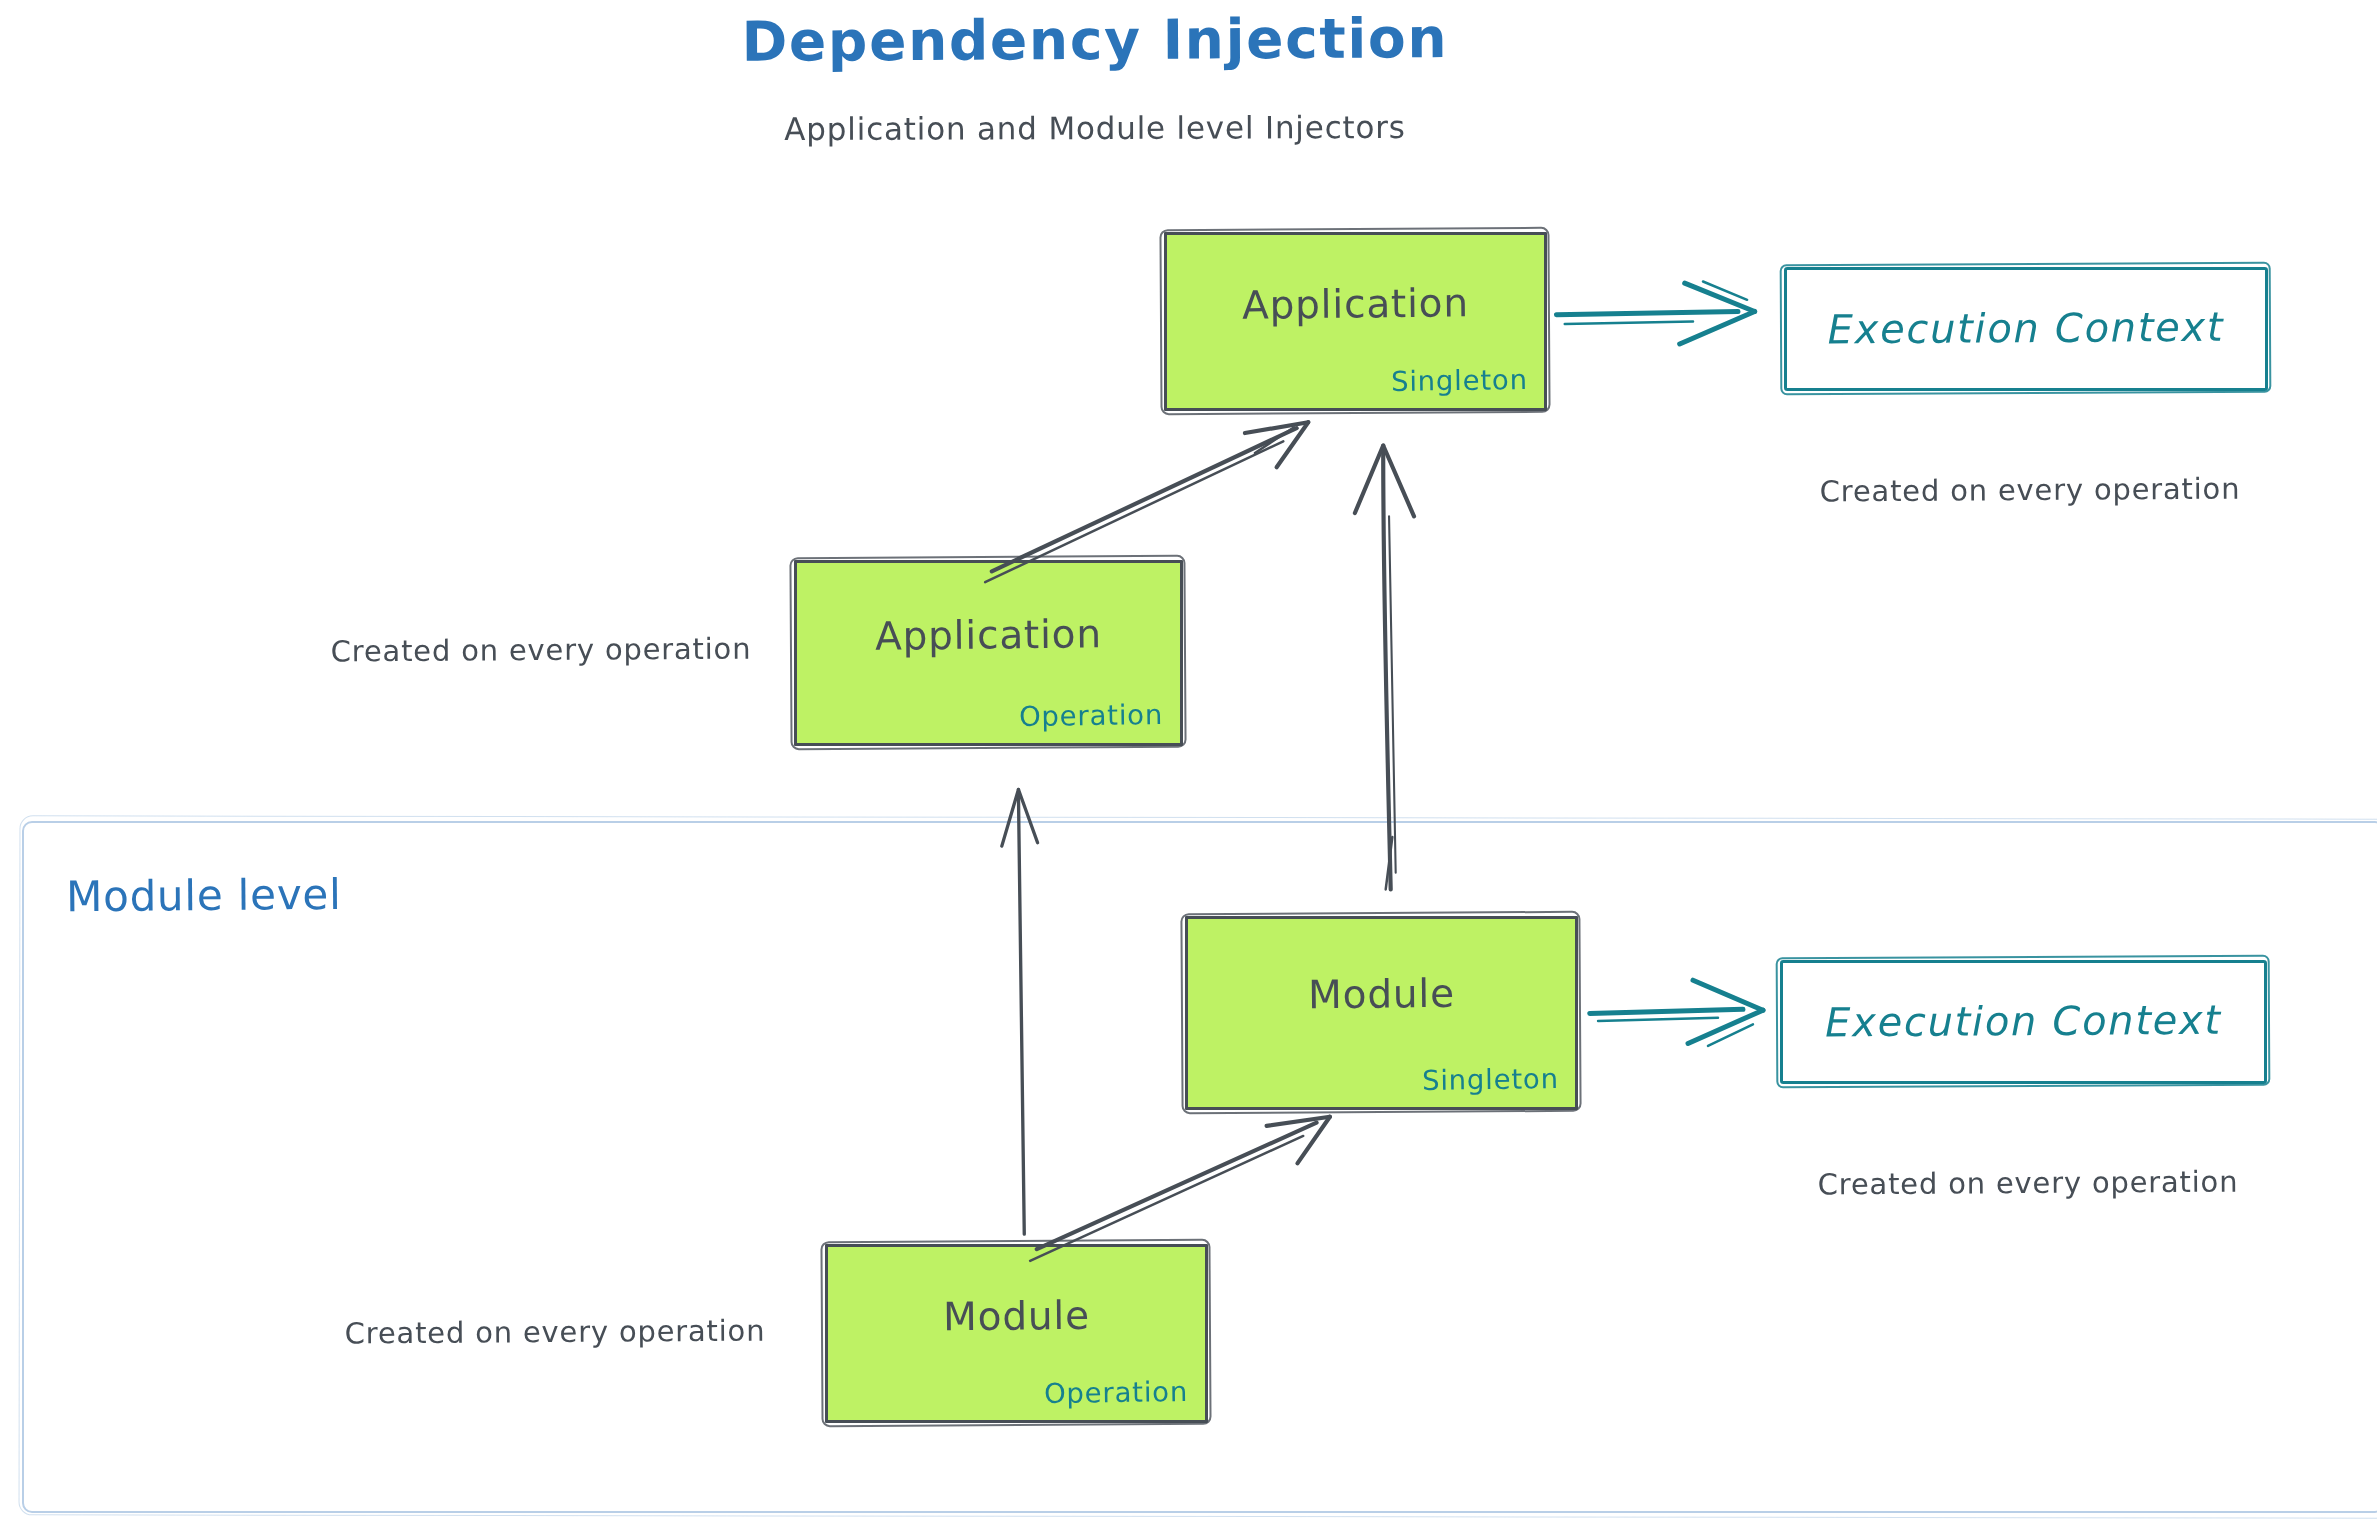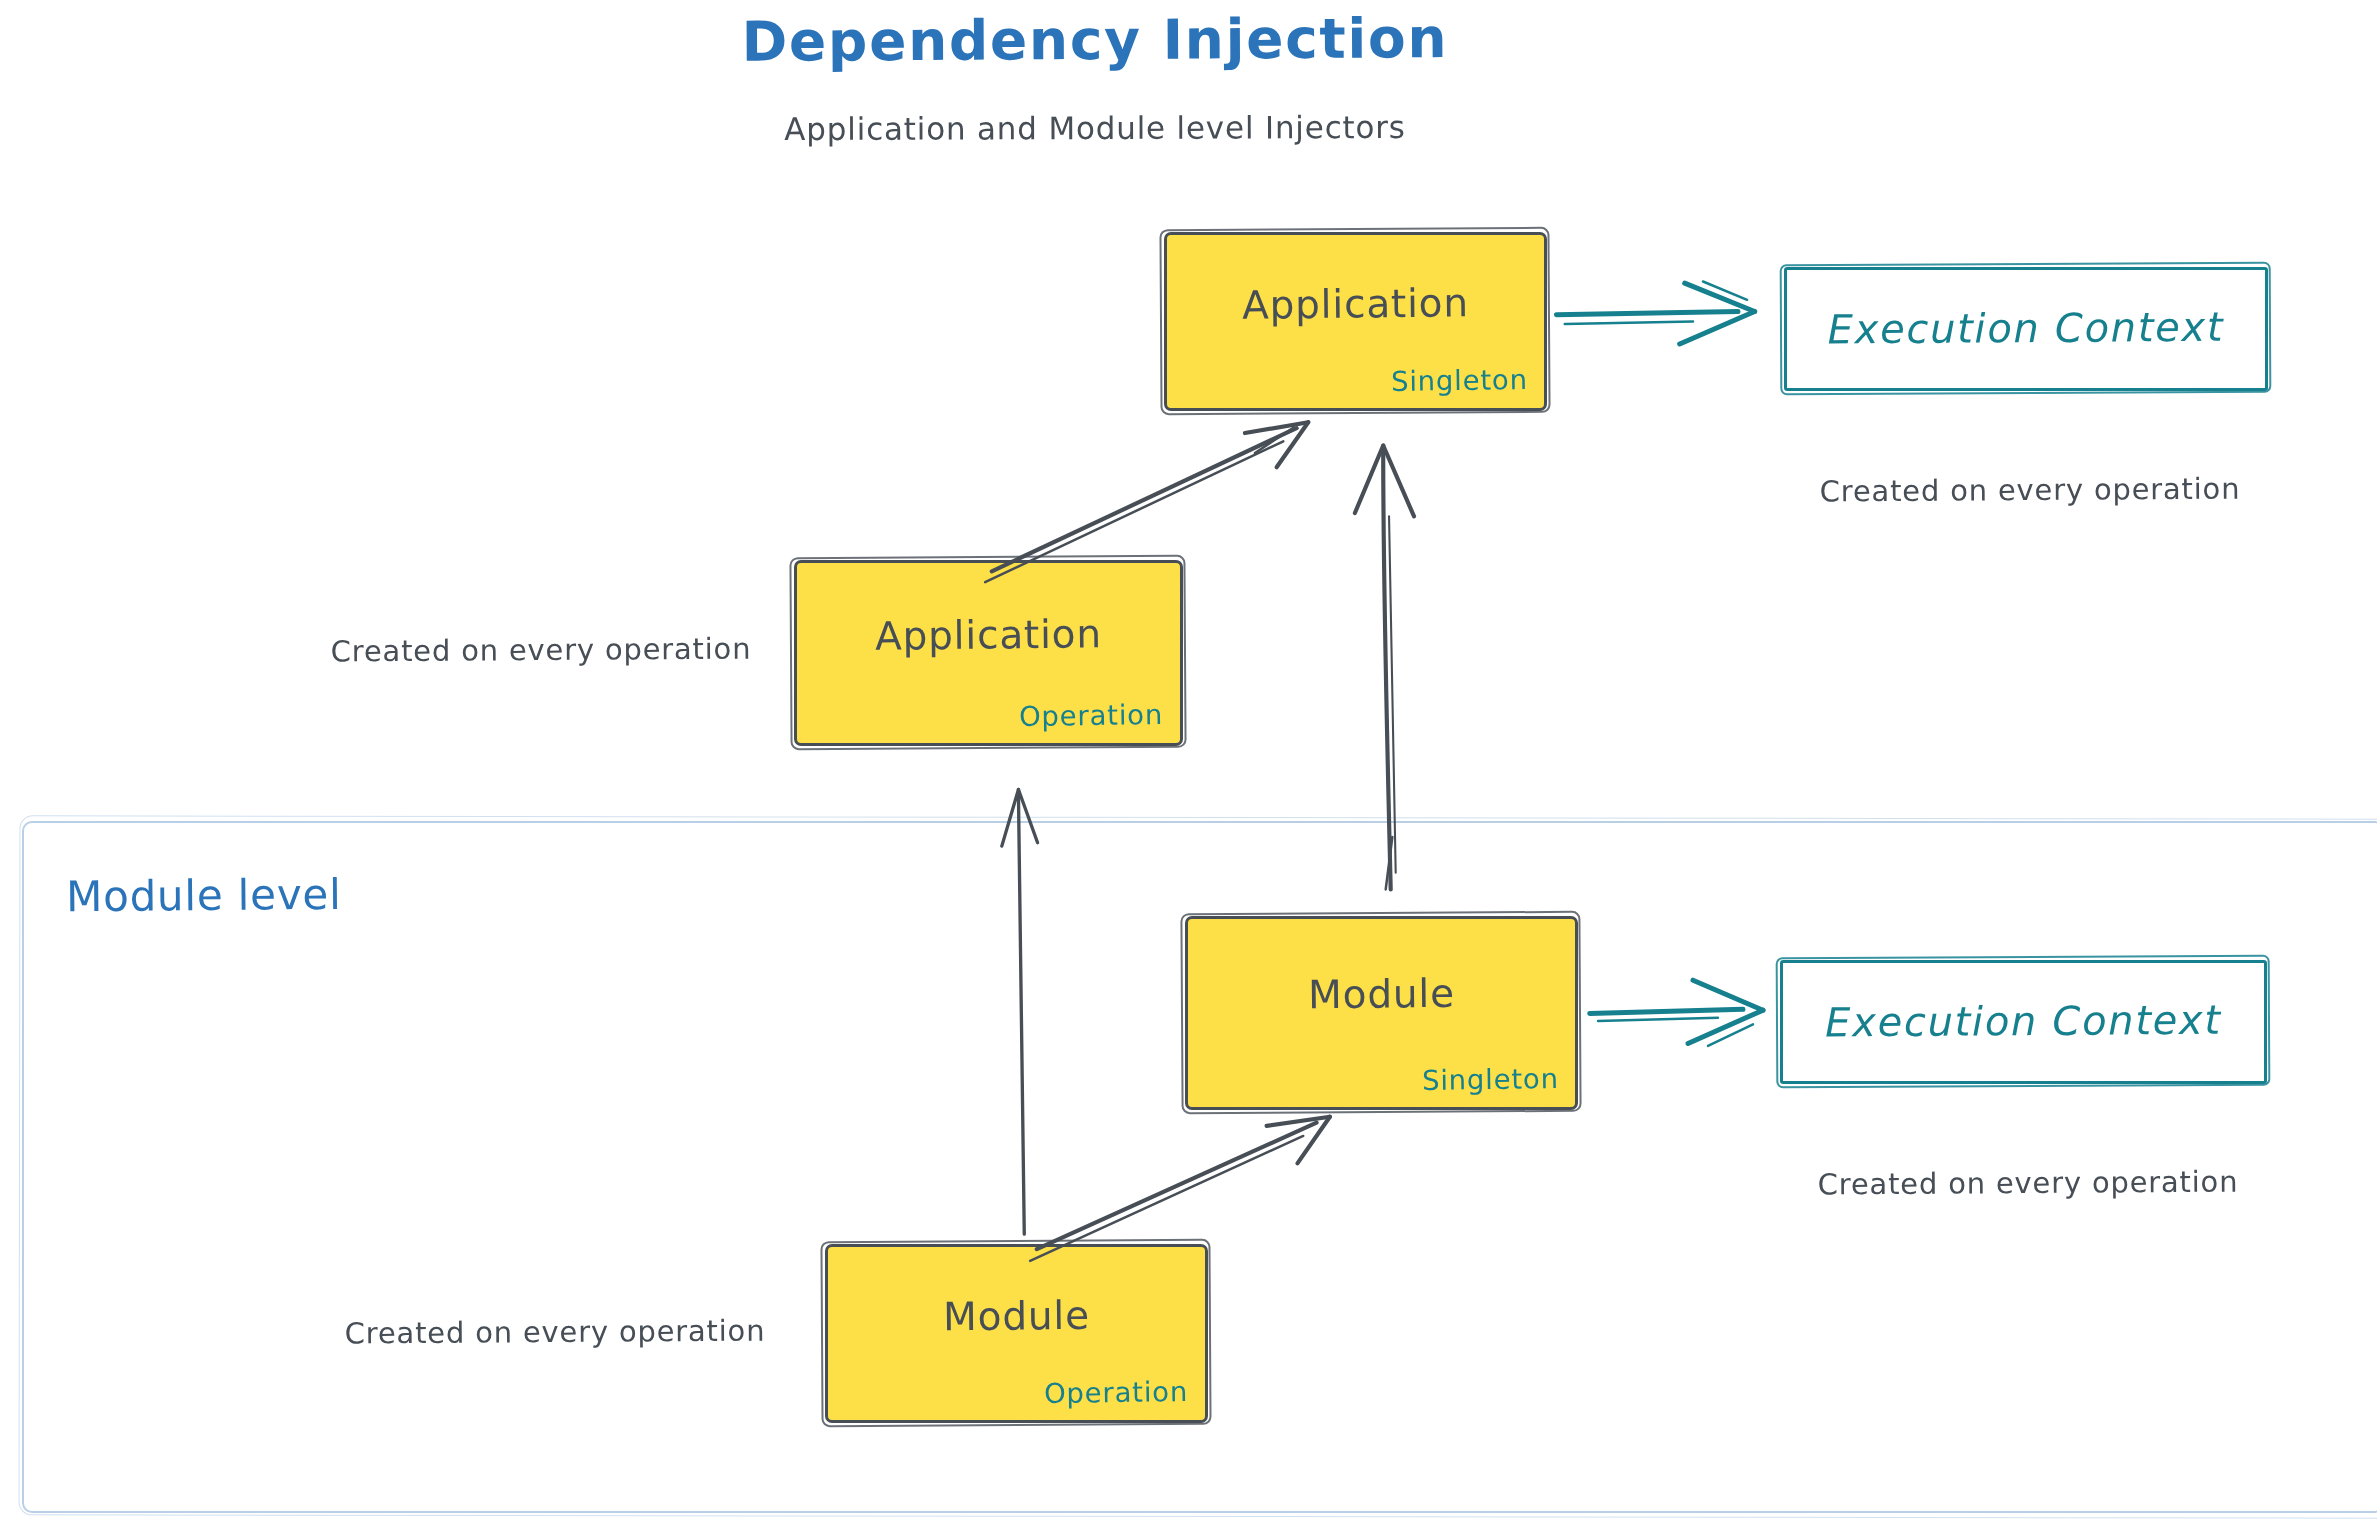--- a/index.html
+++ b/index.html
@@ -18,21 +18,21 @@
          font-size:31px;color:var(--ink);letter-spacing:0.8px;transform:rotate(-0.2deg);}
 
   
   .frame{position:absolute;border:2.5px solid var(--frame);border-radius:10px;background:transparent;}
   .frame::after{content:"";position:absolute;inset:-5.8px;border:1.7px solid var(--frame);
          border-radius:13.3px;opacity:.65;transform:rotate(0.08deg);pointer-events:none;}
   .frame-label{position:absolute;left:42px;top:48px;font-size:42px;color:var(--blue);
          letter-spacing:0.8px;transform:rotate(-0.5deg);white-space:nowrap;}
 
   
-  .node{position:absolute;background:#fde047;border:3.3px solid var(--ink);border-radius:7px;}
+  .node{position:absolute;background:#bef264;border:3.3px solid var(--ink);border-radius:1px;}
   .node::after{content:"";position:absolute;inset:-6.7px;border:2.5px solid var(--ink);
          border-radius:8.3px;opacity:.8;transform:rotate(-0.35deg);pointer-events:none;}
   .node-title{position:absolute;left:0;right:0;top:34%;transform:translateY(-50%) rotate(-0.6deg);
          text-align:center;font-size:39px;color:var(--ink);letter-spacing:0.8px;top:40%;}
   .node-scope{position:absolute;right:16.7px;bottom:11.7px;font-size:27.5px;color:var(--teal);
          letter-spacing:0.8px;transform:rotate(-0.8deg);}
 
   
   .exec{position:absolute;background:#fff;border:3.3px solid var(--teal);border-radius:3.3px;font-style:italic;}
   .exec::after{content:"";position:absolute;inset:-6.7px;border:2.5px solid var(--teal);

